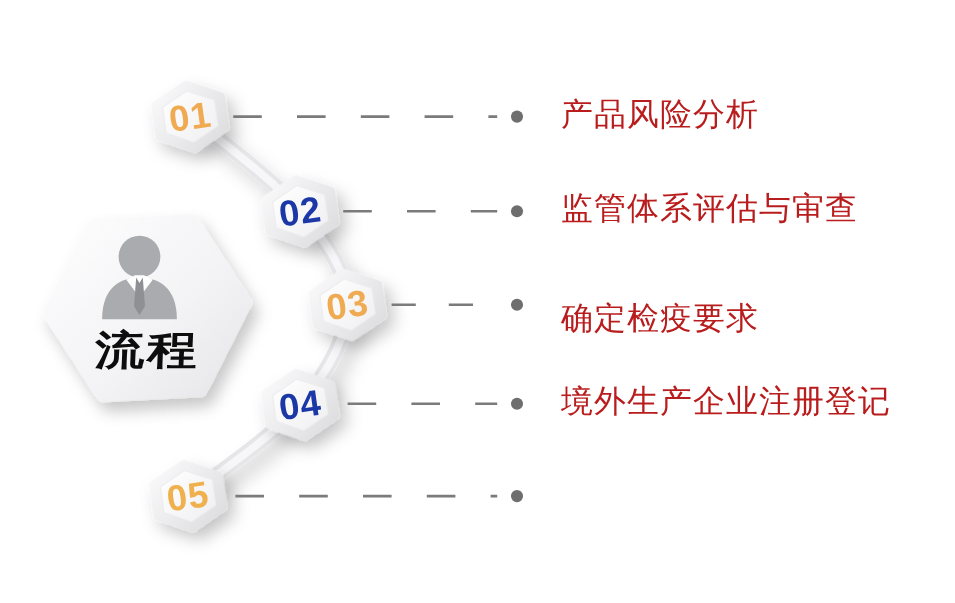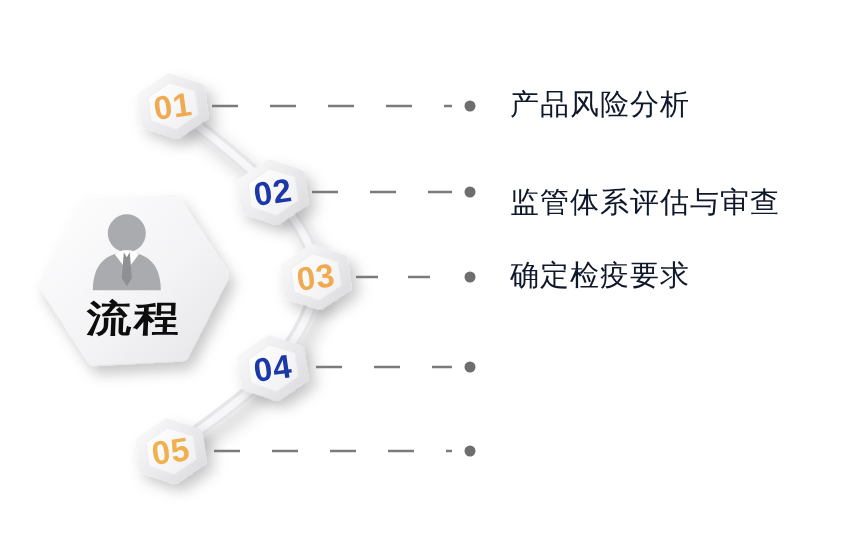--- a/index.html
+++ b/index.html
@@ -8,21 +8,21 @@
     font-family:"Liberation Sans","DejaVu Sans",sans-serif;overflow:hidden;
   }
   #flow-svg{position:absolute;left:0;top:0;}
   .step-num{
     position:absolute;transform:translate(-50%,-50%) rotate(-8deg);
     font-size:33px;font-weight:600;letter-spacing:1px;line-height:1;
     font-family:"Liberation Sans","DejaVu Sans",sans-serif;
   }
   .step-label{
     position:absolute;left:510px;transform:translateY(-54%);
-    font-size:29px;font-weight:400;color:#0f172a;letter-spacing:1px;
+    font-size:29px;font-weight:400;color:#b91c1c;letter-spacing:1px;
     white-space:nowrap;line-height:1.2;
   }
   .hub-label{
     position:absolute;left:134px;top:318px;
     transform:translate(-50%,-50%) scaleX(1.22) skewX(-2deg);
     font-size:37px;font-weight:900;color:#0d0d0d;letter-spacing:2px;
     line-height:1;white-space:nowrap;
   }
 </style>
 </head>
@@ -109,16 +109,17 @@
 
   <div class="step-num" style="left: 173px; top: 106px; color: rgb(239, 170, 82);">01</div>
   <div class="step-num" style="left: 273px; top: 192px; color: rgb(27, 56, 166);">02</div>
   <div class="step-num" style="left: 316px; top: 277px; color: rgb(239, 170, 82);">03</div>
   <div class="step-num" style="left: 273px; top: 368px; color: rgb(27, 56, 166);">04</div>
   <div class="step-num" style="left: 171px; top: 451px; color: rgb(240, 176, 78);">05</div>
 
   <div class="hub-label">流程</div>
 
   <div class="step-label" style="top:106px">产品风险分析</div>
-  <div class="step-label" style="top:204px">监管体系评估与审查</div>
-  <div class="step-label" style="top:277px">确定检疫要求</div>
+  <div class="step-label" style="top:192px">监管体系评估与审查</div>
+  <div class="step-label" style="top:292px">确定检疫要求</div>
+  <div class="step-label" style="top:367px">境外生产企业注册登记</div>
 
 </div>
 
 </body></html>

